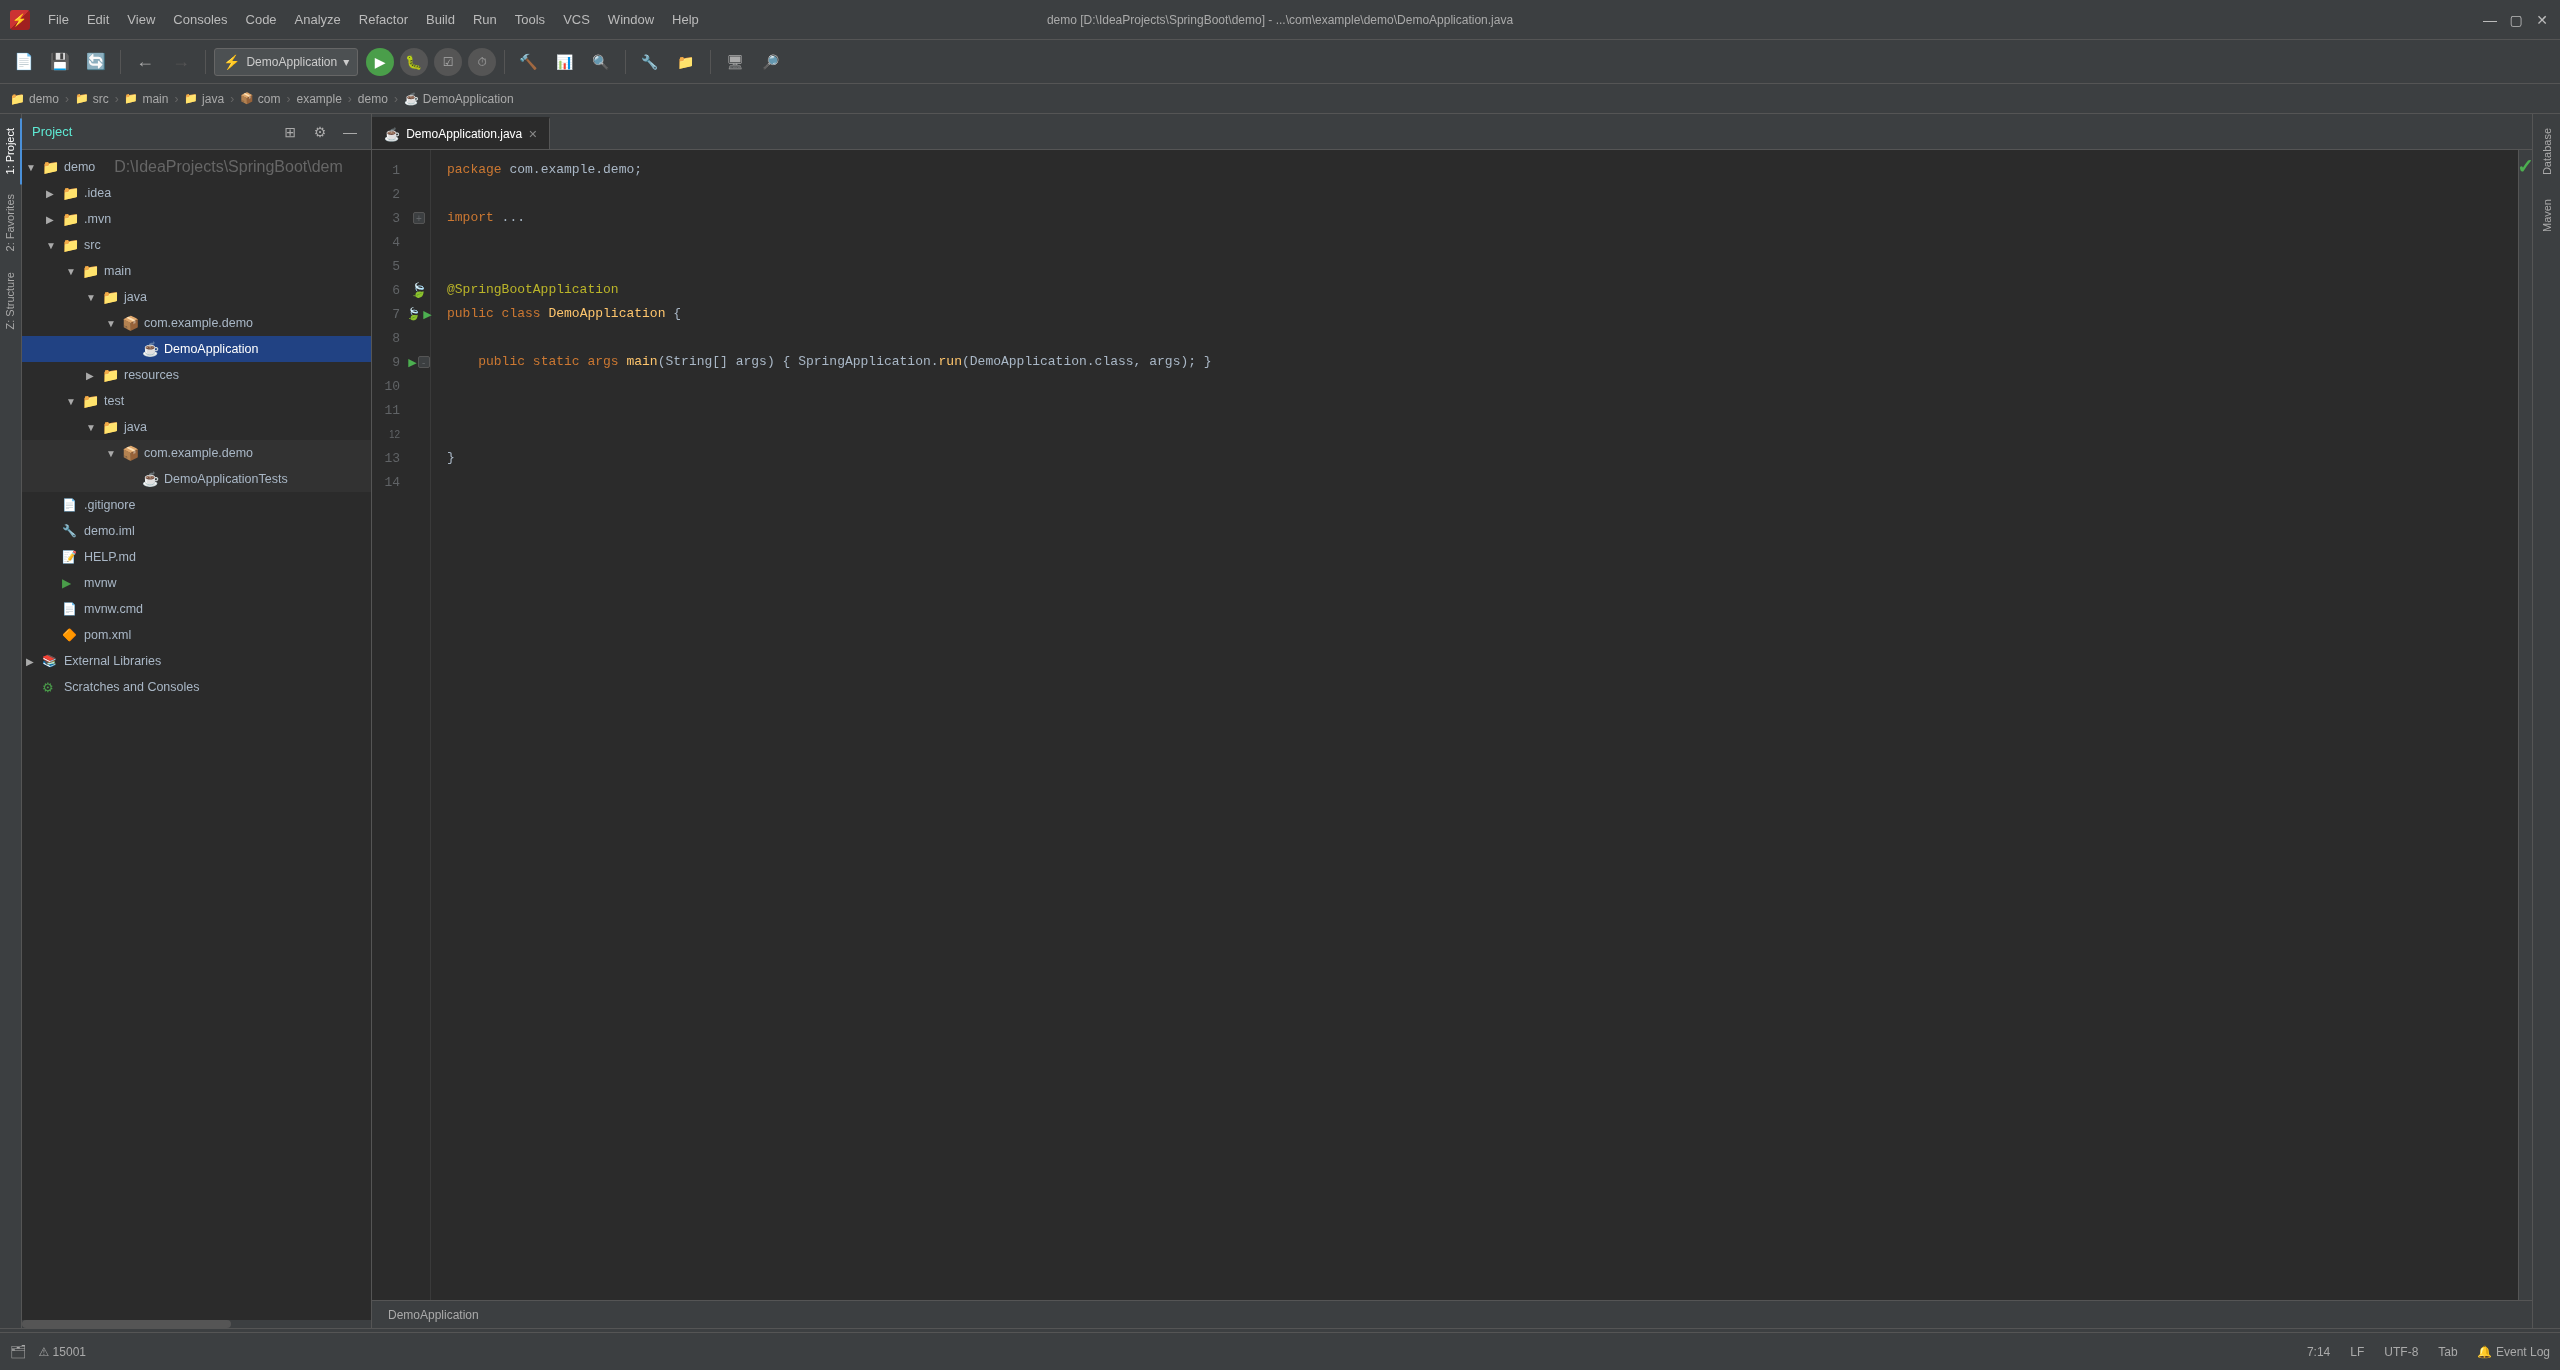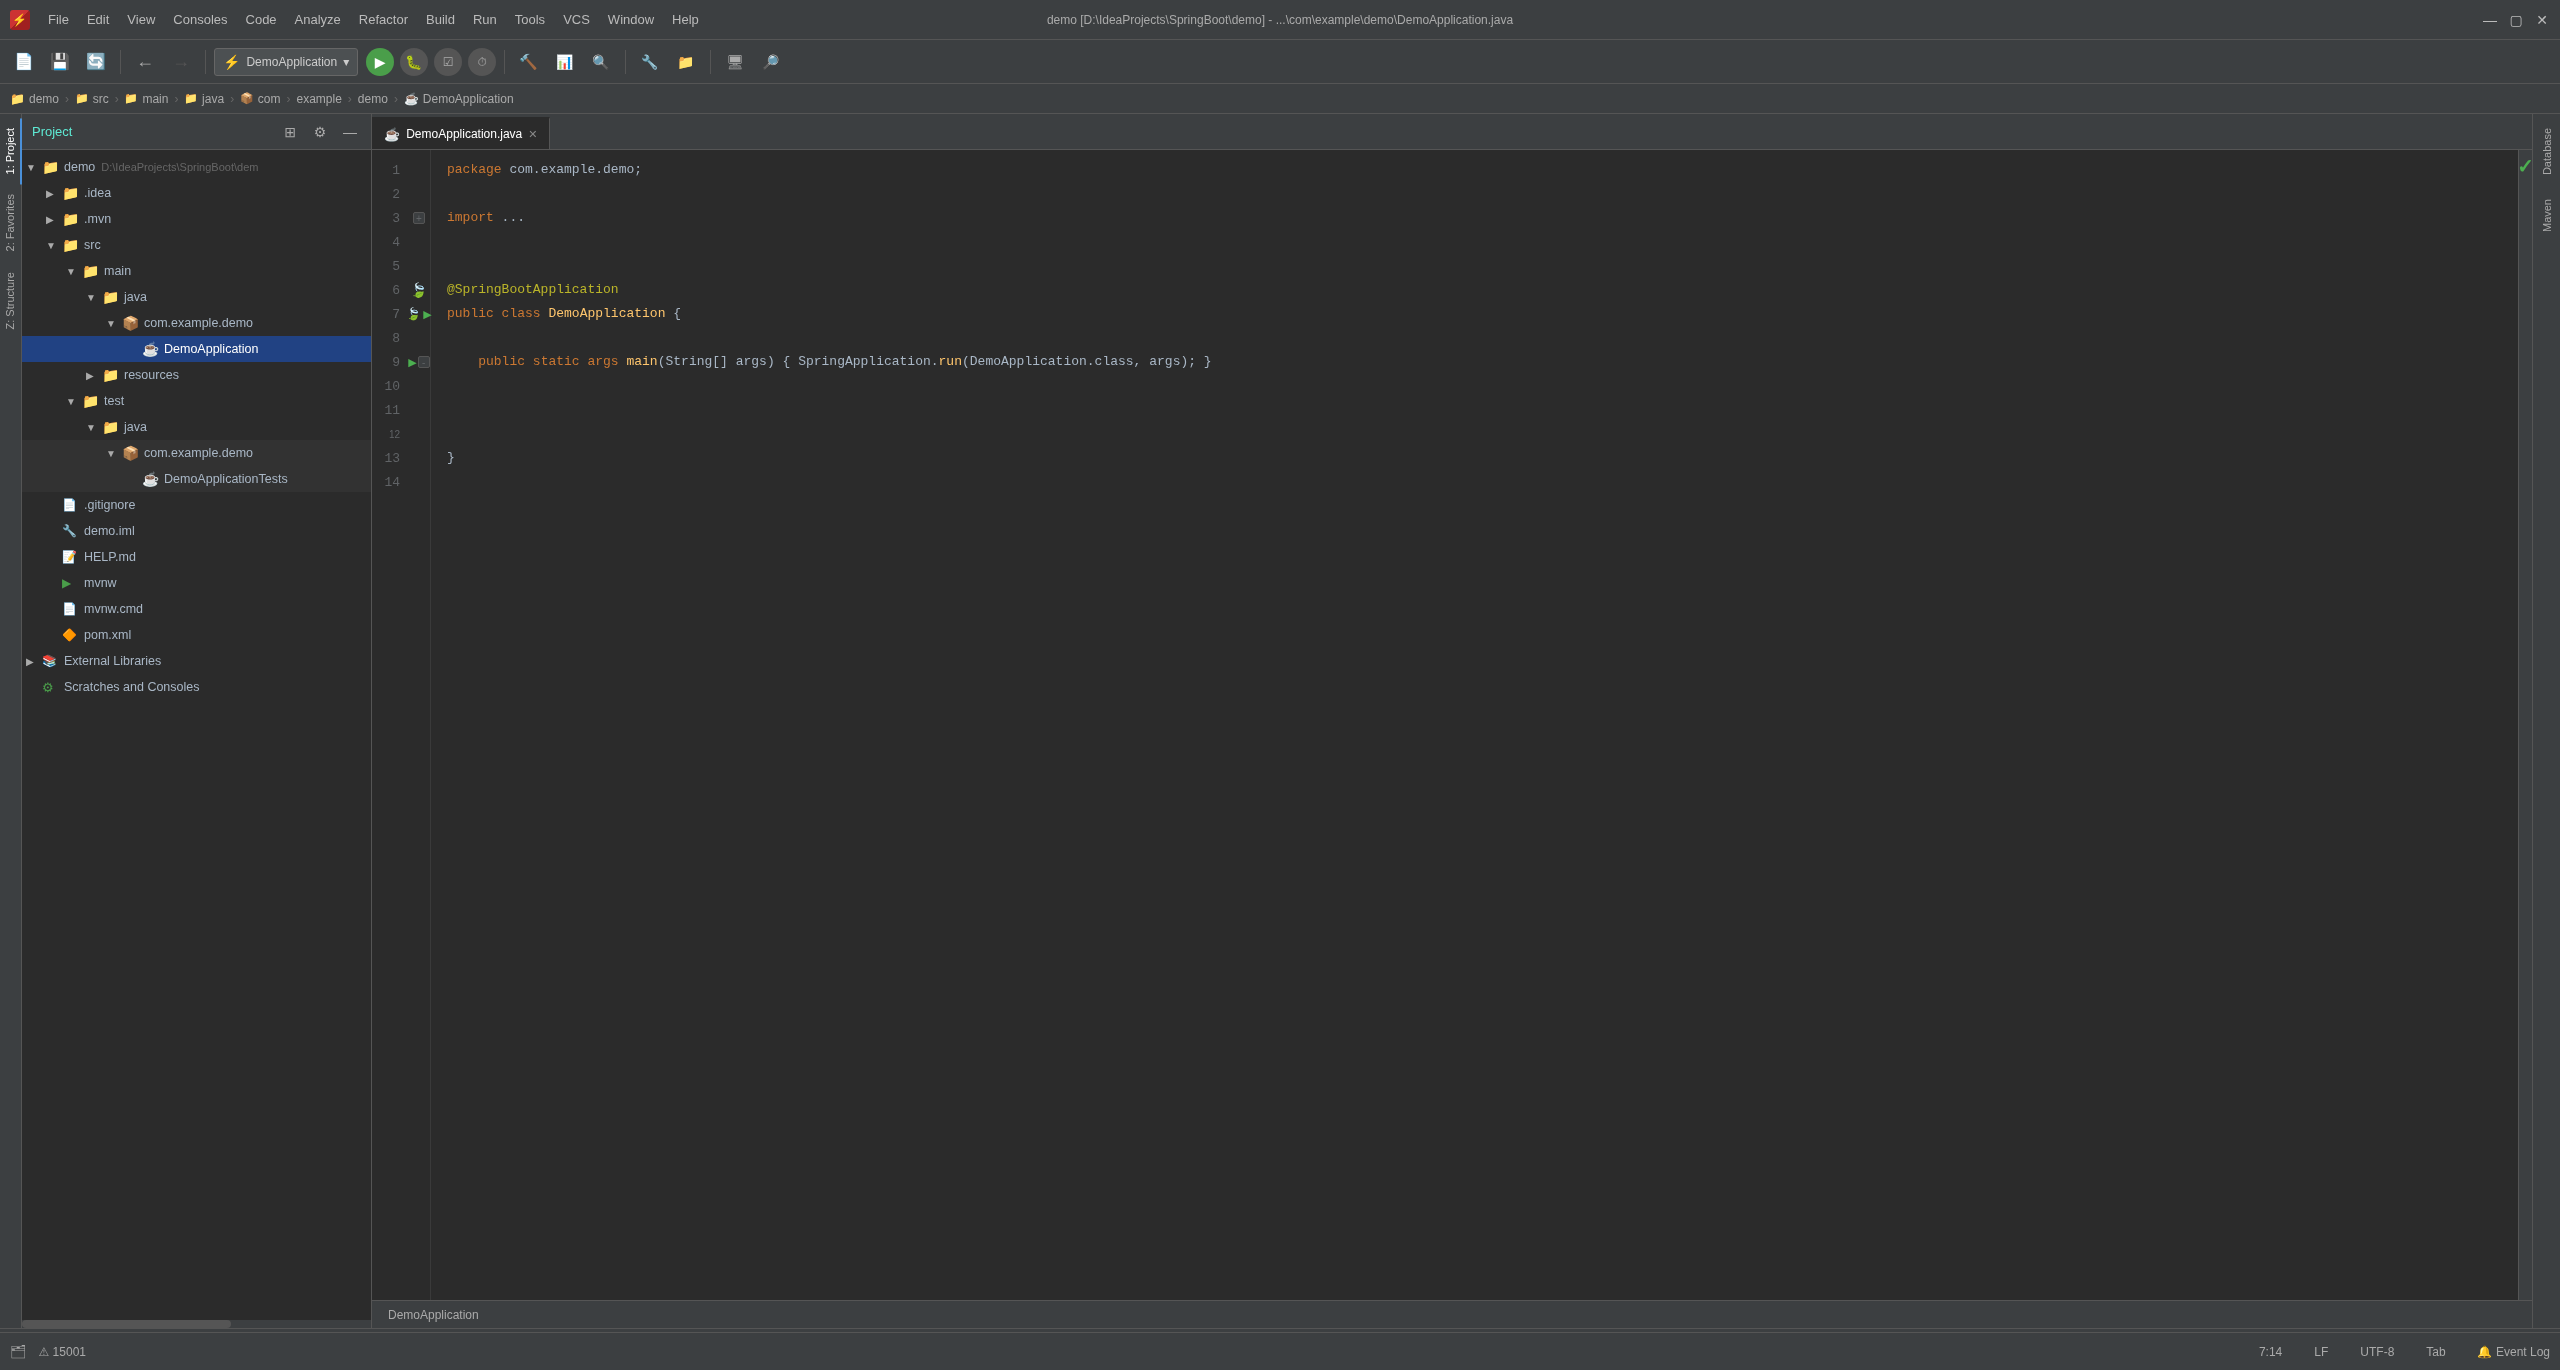--- a/index.html
+++ b/index.html
@@ -262,21 +262,21 @@
       color: #aaa;
       position: absolute;
       bottom: 0;
       left: 0;
       right: 0;
     }
     #status-bar-left {
       display: flex; align-items: center; gap: 12px; flex: 1;
     }
     #status-bar-right {
-      display: flex; align-items: center; gap: 32px;
+      display: flex; align-items: center; gap: 20px;
     }
     .status-item { cursor: pointer; }
 
     
     #bottom-toolbar {
       background: #3c3f41;
       height: 42px;
       display: flex;
       align-items: center;
       padding: 0 10px;
@@ -477,21 +477,21 @@
         <div class="proj-btn">⚙</div>
         <div class="proj-btn">—</div>
       </div>
       <div id="project-tree">
 
         <div class="tree-item">
           <span class="tree-indent" style="display:inline-block; width:0px;"></span>
           <span class="tree-arrow">▼</span>
           <span class="tree-icon folder-icon">📁</span>
           <span>demo</span>
-          <span style="color:#666; font-size:11px; margin-left:6px;">D:\IdeaProjects\SpringBoot\dem</span>
+          <span style="color:#666; font-size:16px; margin-left:19px;">D:\IdeaProjects\SpringBoot\dem</span>
         </div>
 
         <div class="tree-item">
           <span class="tree-indent" style="display:inline-block; width:20px;"></span>
           <span class="tree-arrow">▶</span>
           <span class="tree-icon folder-icon">📁</span>
           <span>.idea</span>
         </div>
 
         <div class="tree-item">

